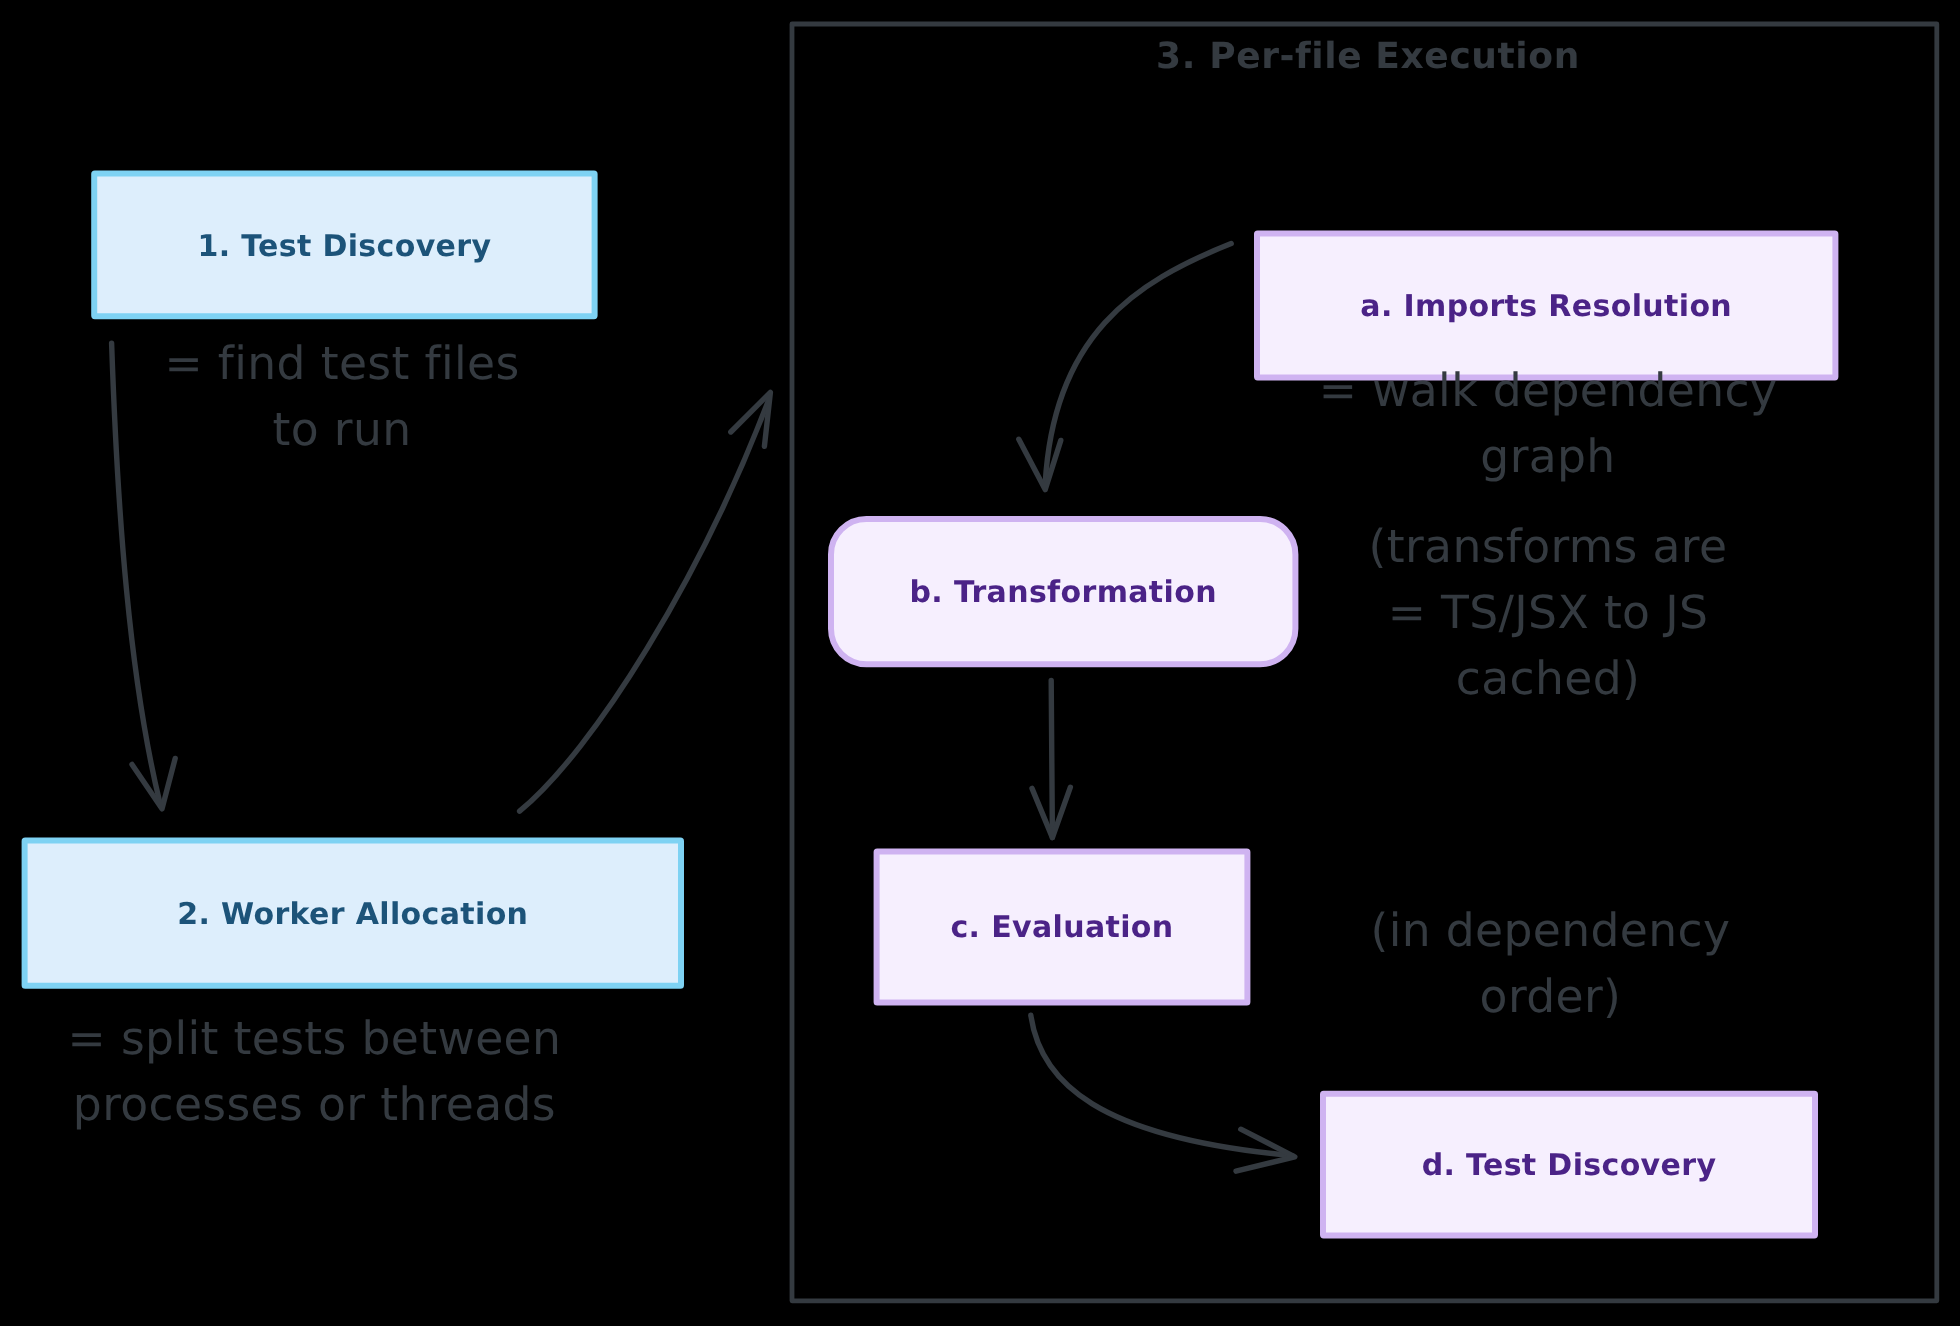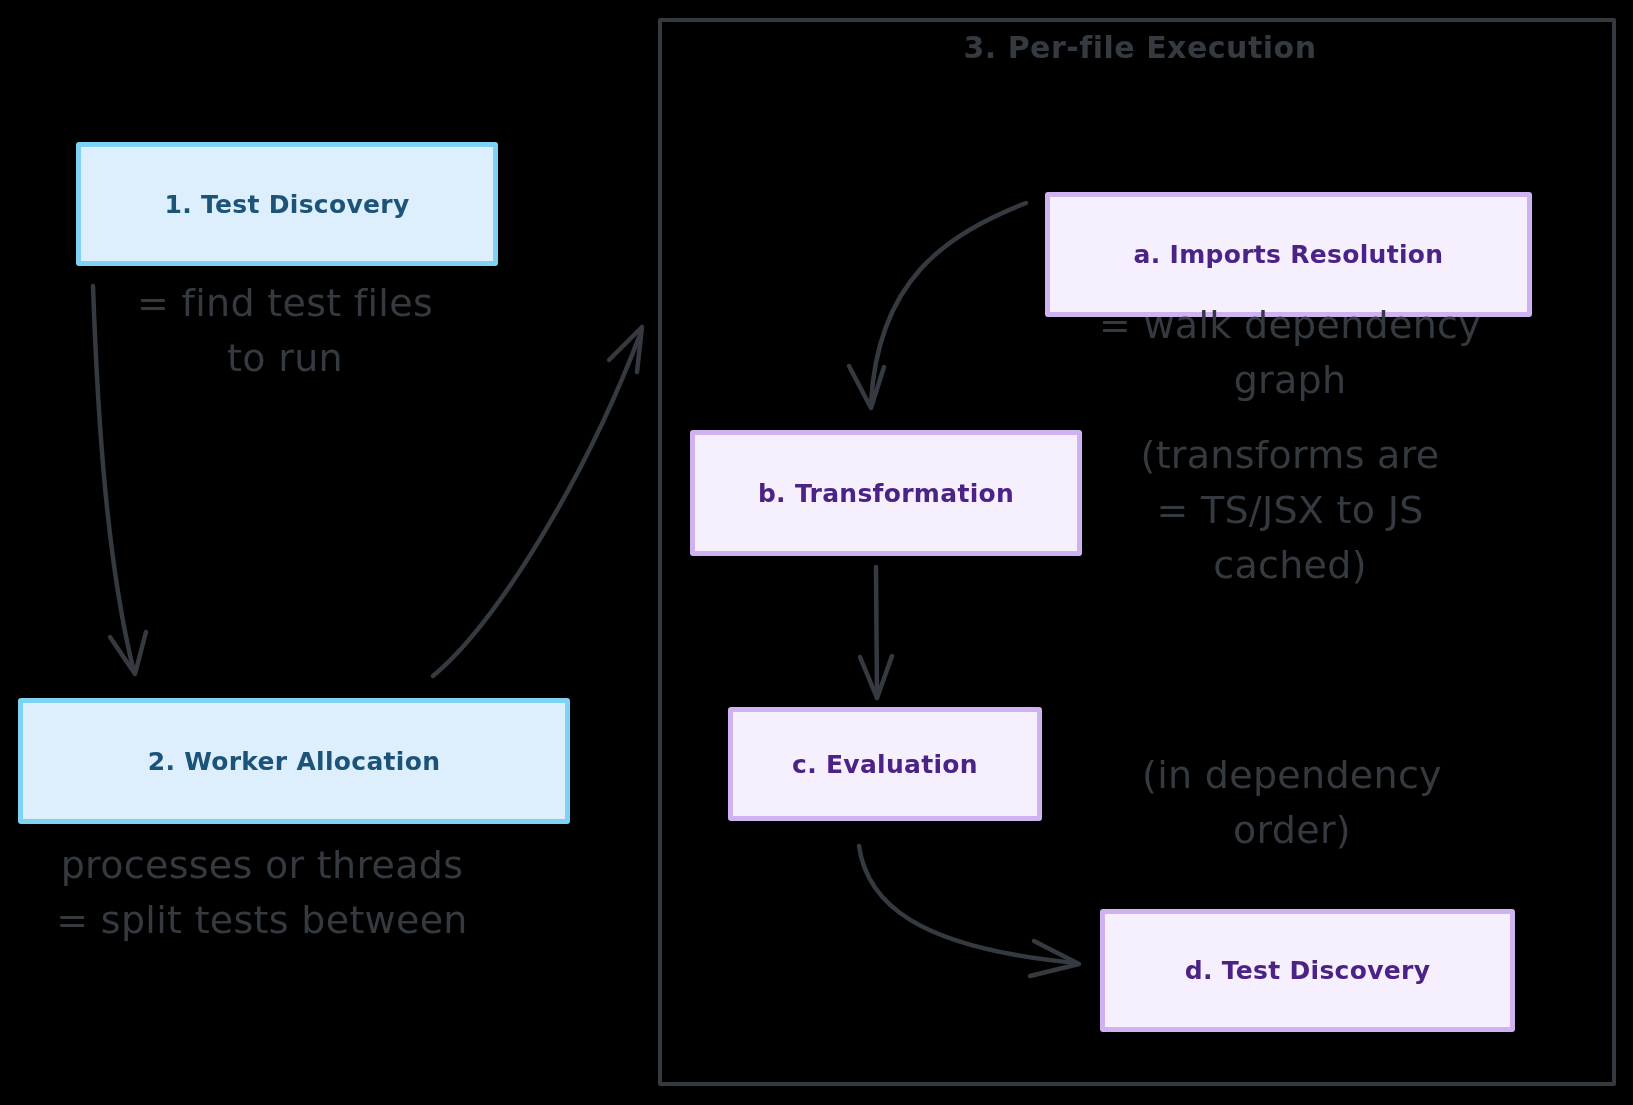--- a/index.html
+++ b/index.html
@@ -38,22 +38,22 @@
   #exec-title{
     position:absolute;left:890px;top:30px;width:500px;text-align:center;
     color:var(--ink);font-size:30px;font-weight:600;letter-spacing:.5px;
   }
   #arrows{position:absolute;left:0;top:0;pointer-events:none;}
   .arrow{stroke:var(--ink);fill:none;stroke-width:4.5;stroke-linecap:round;stroke-linejoin:round;}
   
   #node-1{left:76px;top:142px;width:422px;height:124px;}
   #node-2{left:18px;top:698px;width:552px;height:126px;}
   #node-a{left:1045px;top:148px;width:487px;height:125px;margin-top:44px;}
-  #node-b{left:690px;top:430px;width:392px;height:126px;}
-  #node-c{left:728px;top:707px;width:314px;height:114px;}
+  #node-b{left:690px;top:430px;width:392px;height:126px;border-radius:32px;}
+  #node-c{left:728px;top:707px;width:314px;height:131px;}
   #node-d{left:1100px;top:909px;width:415px;height:123px;}
   
   #note-1{left:95px;top:276px;width:380px;}
   #note-2{left:22px;top:838px;width:480px;}
   #note-a{left:1040px;top:286px;width:500px;margin-top:12px;}
   #note-b{left:1090px;top:428px;width:400px;}
   #note-c{left:1082px;top:748px;width:420px;}
 </style>
 </head>
 <body>
@@ -91,22 +91,22 @@
   </div>
   <div id="note-1" class="note">
     <span>= find test files</span>
     <span>to run</span>
   </div>
 
   <div id="node-2" class="node blue">
     <span>2. Worker Allocation</span>
   </div>
   <div id="note-2" class="note">
+    <span>= split tests between</span>
     <span>processes or threads</span>
-    <span>= split tests between</span>
   </div>
 
   <div id="node-a" class="node purple">
     <span>a. Imports Resolution</span>
   </div>
   <div id="note-a" class="note">
     <span>= walk dependency graph</span>
   </div>
 
   <div id="node-b" class="node purple">

